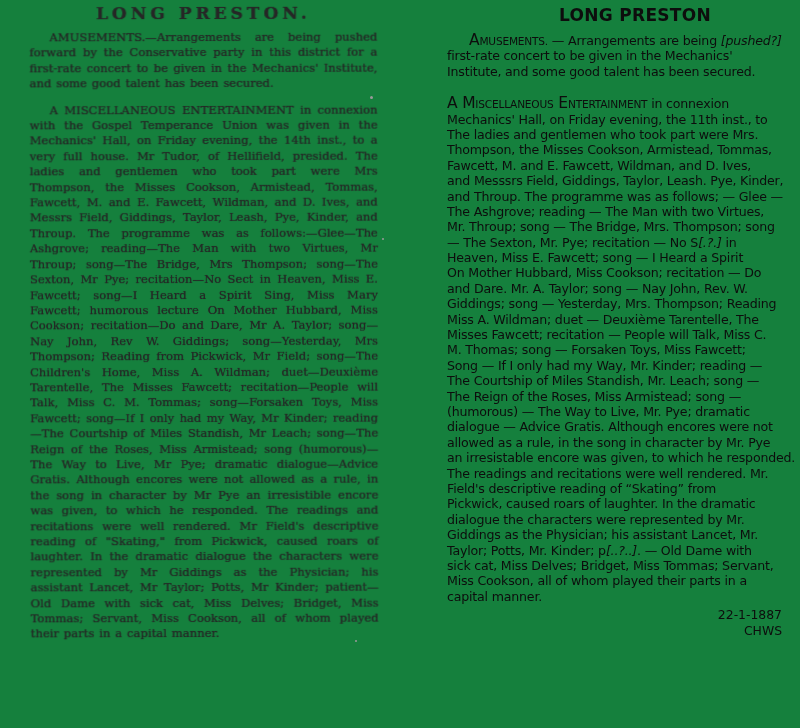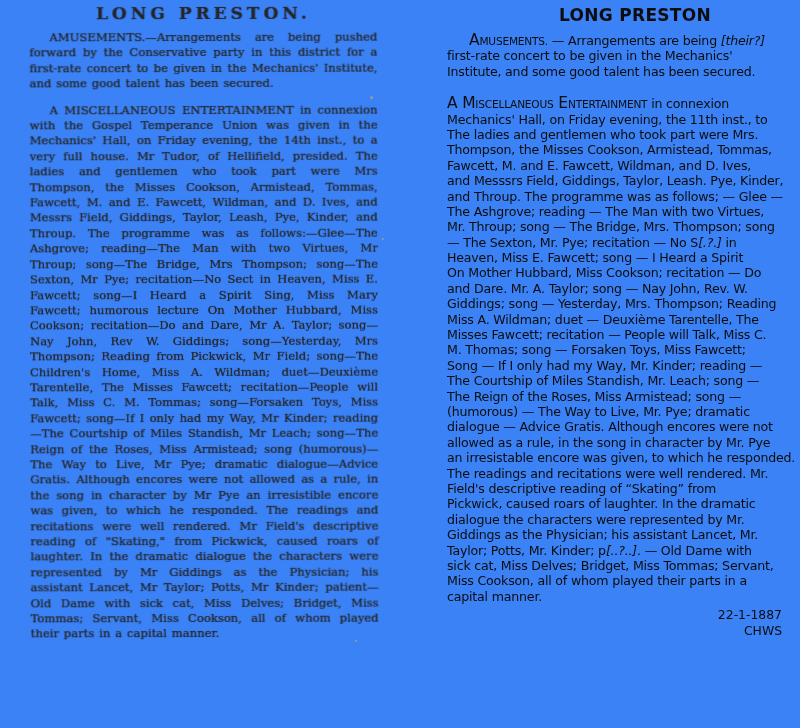--- a/index.html
+++ b/index.html
@@ -1,16 +1,16 @@
 <!DOCTYPE html>
 <html><head>
 <meta charset="utf-8">
 <style>
   html,body{margin:0;padding:0;background:#ffffff;}
-  .page{position:relative;width:800px;height:728px;background:#3b82f6;overflow:hidden;
+  .page{position:relative;width:800px;height:728px;background:#15803d;overflow:hidden;
         font-family:"DejaVu Sans",sans-serif;color:#0d0d0d;}
 
   
   .scan-col{position:absolute;left:30px;top:0;width:348px;
             font-family:"DejaVu Serif",serif;color:#262626;
             filter:blur(0.45px);transform:rotate(-0.12deg);
             text-shadow:0 0 0.7px rgba(30,30,30,0.75);}
   .scan-title{margin:3px 0 0;text-align:center;font-size:17px;font-weight:bold;
               letter-spacing:4px;}
   .scan-para{margin:7px 0 0;text-align:justify;font-size:11.6px;line-height:15.4px;
@@ -44,21 +44,21 @@
     <p class="scan-para">A MISCELLANEOUS ENTERTAINMENT in connexion with the Gospel Temperance Union was given in the Mechanics' Hall, on Friday evening, the 14th inst., to a very full house. Mr Tudor, of Hellifield, presided. The ladies and gentlemen who took part were Mrs Thompson, the Misses Cookson, Armistead, Tommas, Fawcett, M. and E. Fawcett, Wildman, and D. Ives, and Messrs Field, Giddings, Taylor, Leash, Pye, Kinder, and Throup. The programme was as follows:—Glee—The Ashgrove; reading—The Man with two Virtues, Mr Throup; song—The Bridge, Mrs Thompson; song—The Sexton, Mr Pye; recitation—No Sect in Heaven, Miss E. Fawcett; song—I Heard a Spirit Sing, Miss Mary Fawcett; humorous lecture On Mother Hubbard, Miss Cookson; recitation—Do and Dare, Mr A. Taylor; song—Nay John, Rev W. Giddings; song—Yesterday, Mrs Thompson; Reading from Pickwick, Mr Field; song—The Children's Home, Miss A. Wildman; duet—Deuxième Tarentelle, The Misses Fawcett; recitation—People will Talk, Miss C. M. Tommas; song—Forsaken Toys, Miss Fawcett; song—If I only had my Way, Mr Kinder; reading—The Courtship of Miles Standish, Mr Leach; song—The Reign of the Roses, Miss Armistead; song (humorous)—The Way to Live, Mr Pye; dramatic dialogue—Advice Gratis. Although encores were not allowed as a rule, in the song in character by Mr Pye an irresistible encore was given, to which he responded. The readings and recitations were well rendered. Mr Field's descriptive reading of "Skating," from Pickwick, caused roars of laughter. In the dramatic dialogue the characters were represented by Mr Giddings as the Physician; his assistant Lancet, Mr Taylor; Potts, Mr Kinder; patient—Old Dame with sick cat, Miss Delves; Bridget, Miss Tommas; Servant, Miss Cookson, all of whom played their parts in a capital manner.</p>
   </div>
   <div class="speck" style="left:370px;top:96px;width:3px;height:3px;"></div>
   <div class="speck" style="left:382px;top:238px;width:2px;height:2px;"></div>
   <div class="speck" style="left:355px;top:640px;width:2px;height:2px;"></div>
 
   <div class="trans-col">
     <h1 class="trans-title">LONG PRESTON</h1>
 
     <div class="para p1">
-      <div class="line indent"><span class="lead">A</span><span class="sc">MUSEMENTS.</span><span> — Arrangements are being <i>[their?]</i></span></div>
+      <div class="line indent"><span class="lead">A</span><span class="sc">MUSEMENTS.</span><span> — Arrangements are being <i>[pushed?]</i></span></div>
       <div>
           <div class="line">first-rate concert to be given in the Mechanics'</div>
           <div class="line">Institute, and some good talent has been secured.</div>
         </div>
     </div>
 
     <div class="para p2">
       <div class="line"><span class="lead">A M</span><span class="sc">ISCELLANEOUS</span><span class="lead"> E</span><span class="sc">NTERTAINMENT</span><span> in connexion</span></div>
       <div>
           <div class="line">Mechanics' Hall, on Friday evening, the 11th inst., to</div>

